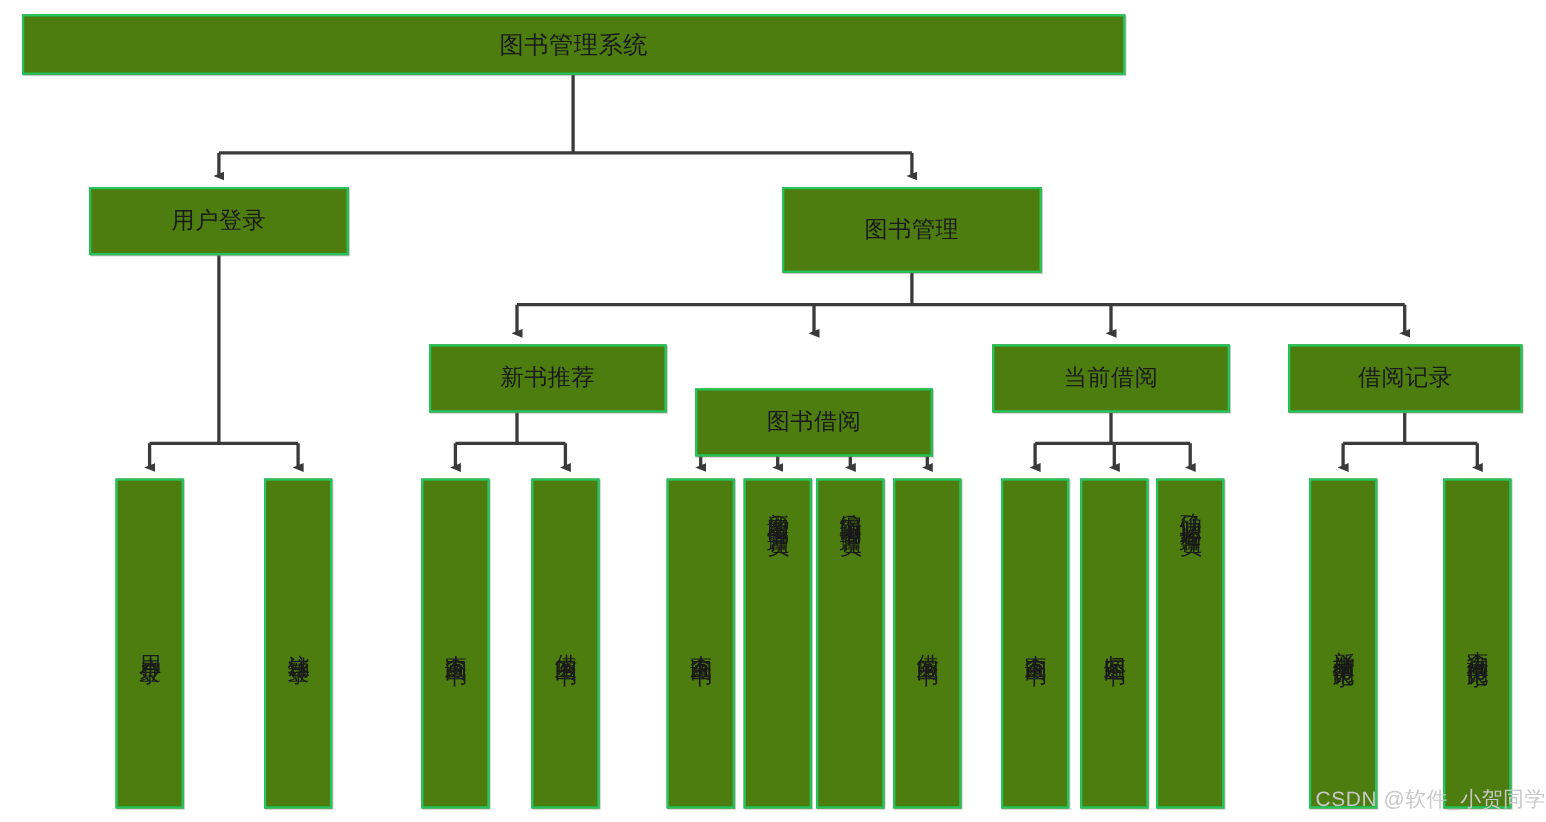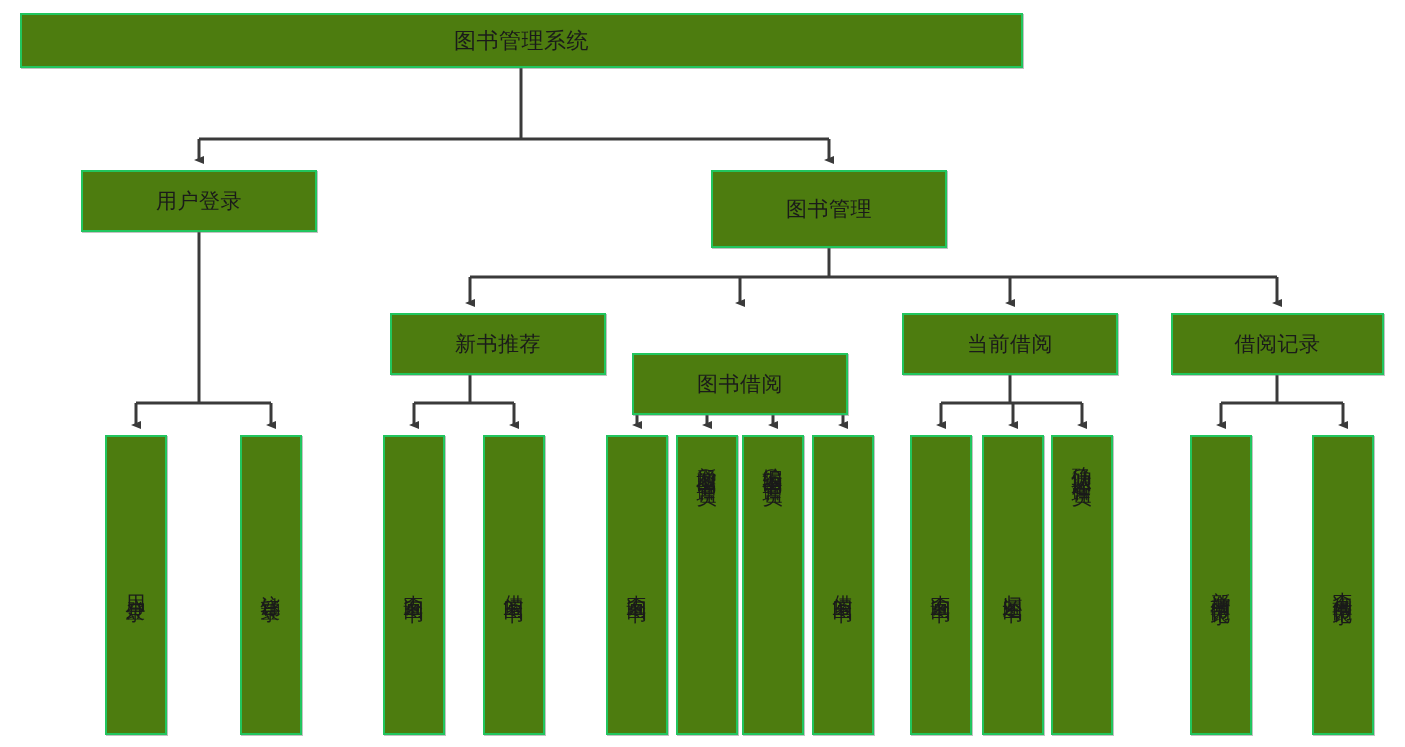--- a/index.html
+++ b/index.html
@@ -188,14 +188,15 @@
     <span class="label">确认归还（管理员）</span>
   </div>
 
   <div class="node leaf centered" style="left:1190px; top:435px; width:62px; height:300px;">
     <span class="label">新增借阅记录</span>
   </div>
   <div class="node leaf centered" style="left:1312px; top:435px; width:62px; height:300px;">
     <span class="label">查询借阅记录</span>
   </div>
 
+  <div class="watermark" style="left:1196px; top:714px;">CSDN @软件_小贺同学</div>
 
 </div>
 
 </body></html>

